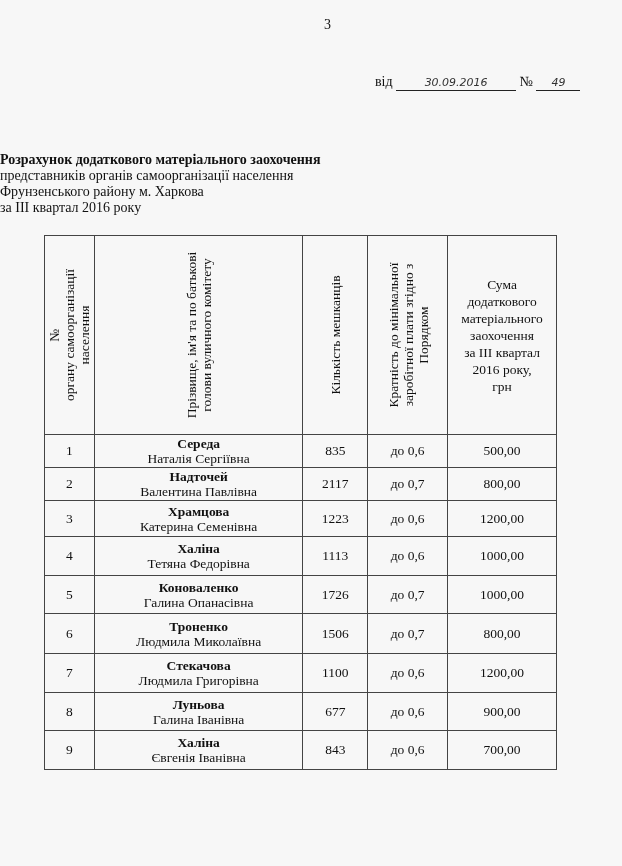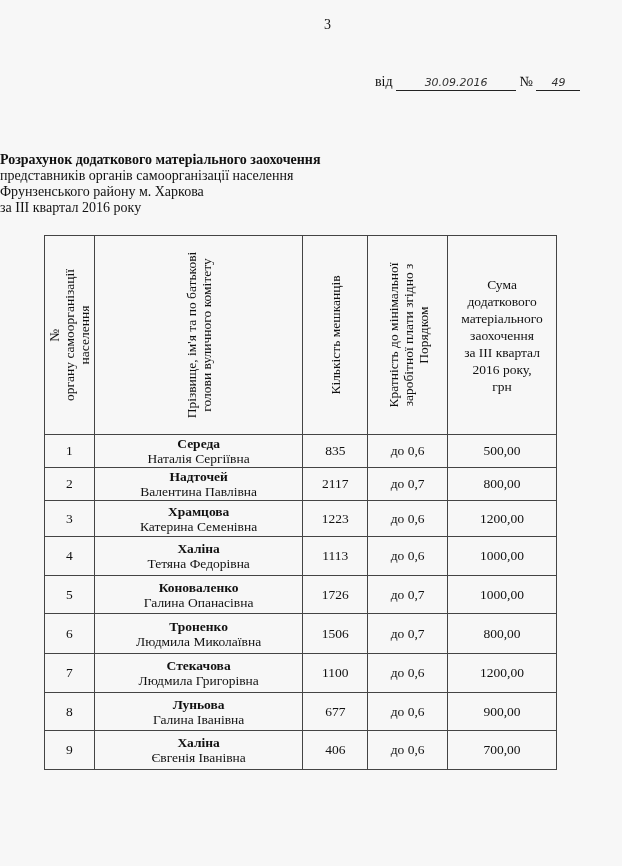--- a/index.html
+++ b/index.html
@@ -188,18 +188,18 @@
         <td>677</td>
         <td class="ratio">до 0,6</td>
         <td>900,00</td>
       </tr>
       <tr style="height: 39px;">
         <td class="idx">9</td>
         <td class="name">
           <span class="surname">Халіна</span>
           <span class="given">Євгенія Іванівна</span>
         </td>
-        <td>406</td>
+        <td>843</td>
         <td class="ratio">до 0,6</td>
         <td>700,00</td>
       </tr>
     </tbody>
 </table>
 
 </body></html>

